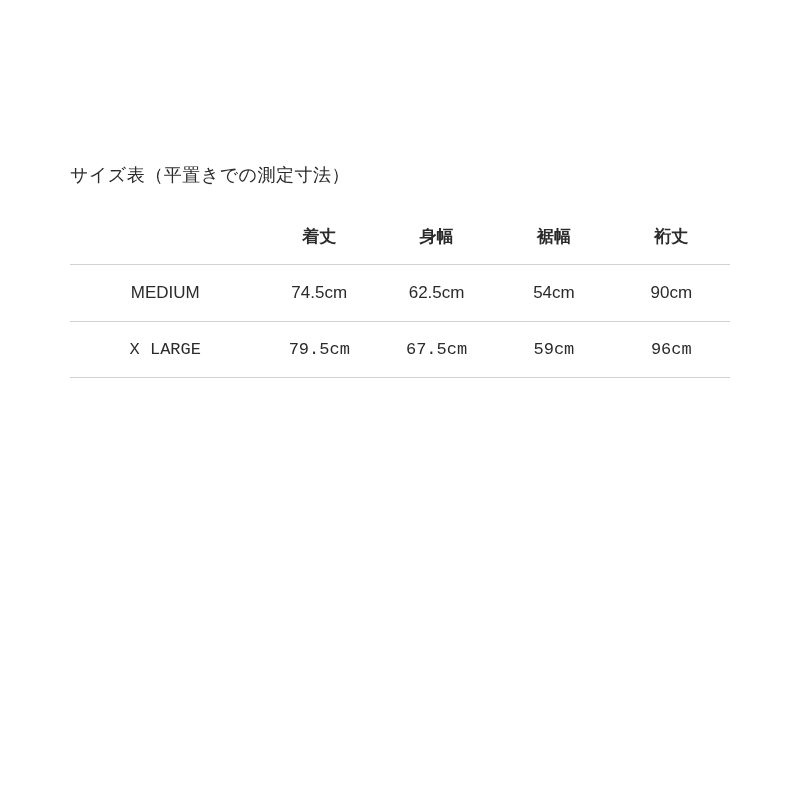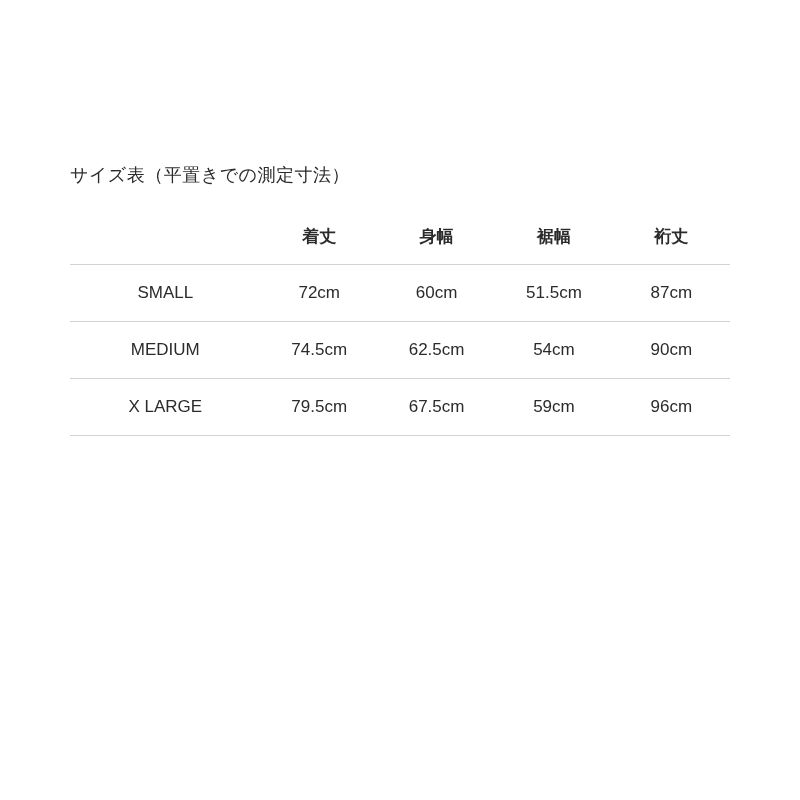--- a/index.html
+++ b/index.html
@@ -54,20 +54,21 @@
   .size-table tbody td {
     font-size: 17px;
     color: #2b2b2b;
     padding: 18px 0 18px 0;
     text-align: center;
     border-top: 1px solid #d2d2d2;
     border-bottom: none;
   }
   .size-table tbody tr:last-child td {
     border-bottom: 1px solid #d2d2d2;
+    font-family: Liberation Mono, monospace;
   }
   .size-table tbody td.row-label {
     text-align: center;
   }
 </style>
 </head>
 <body>
 
 <div class="page">
 
@@ -85,27 +86,20 @@
       <tr>
         <th class="label-head"></th>
         <th>着丈</th>
         <th>身幅</th>
         <th>裾幅</th>
         <th>裄丈</th>
       </tr>
     </thead>
     <tbody>
       <tr>
-        <td class="row-label">SMALL</td>
-        <td>72cm</td>
-        <td>60cm</td>
-        <td>51.5cm</td>
-        <td>87cm</td>
-      </tr>
-      <tr>
         <td class="row-label">MEDIUM</td>
         <td>74.5cm</td>
         <td>62.5cm</td>
         <td>54cm</td>
         <td>90cm</td>
       </tr>
       <tr>
         <td class="row-label">X LARGE</td>
         <td>79.5cm</td>
         <td>67.5cm</td>

